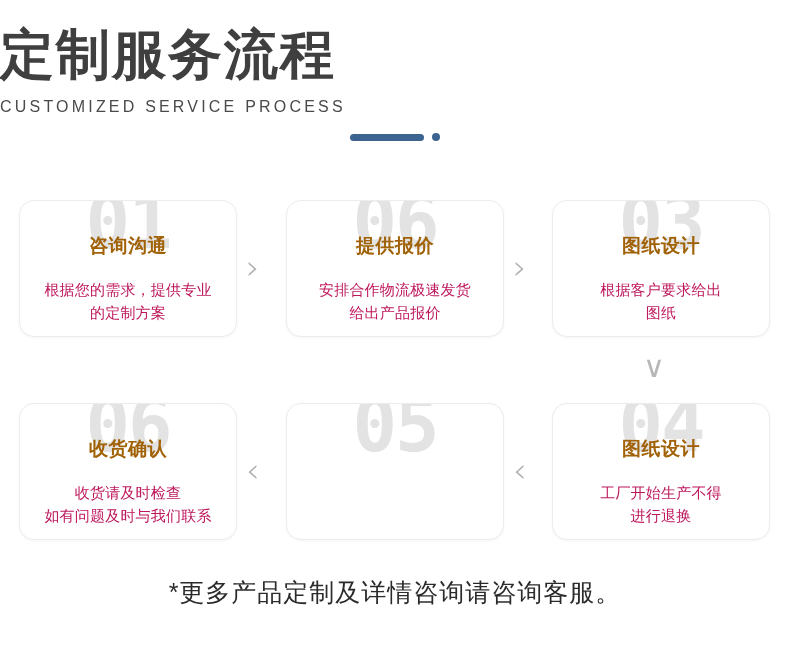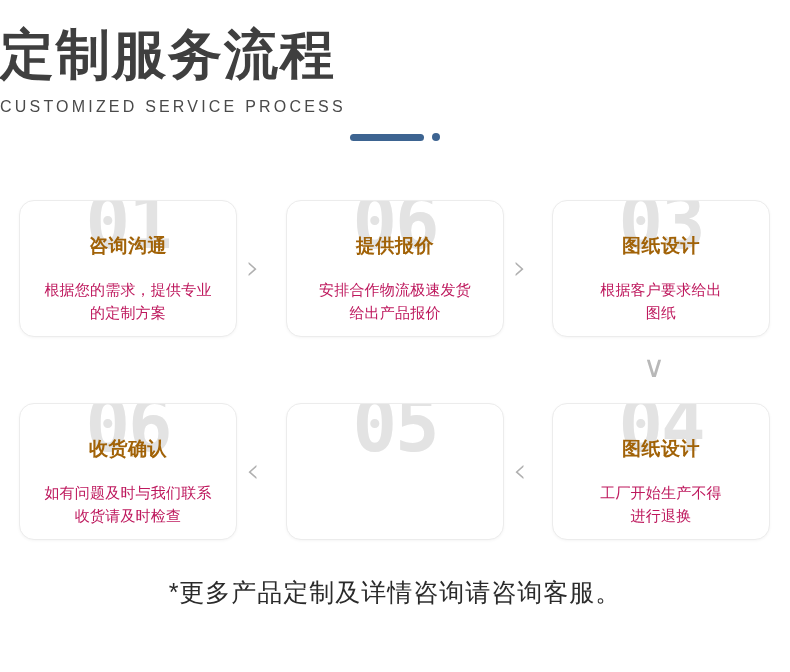--- a/index.html
+++ b/index.html
@@ -214,22 +214,22 @@
 
   </div>
 
   <div class="row">
 
     <div class="card c1">
       <div class="watermark">06</div>
       <div class="card-body">
         <div class="card-title">收货确认</div>
         <div class="card-desc">
+          <div>收货请及时检查</div>
           <div>如有问题及时与我们联系</div>
-          <div>收货请及时检查</div>
         </div>
       </div>
     </div>
 
     <div class="arrow arrow-h arrow-a1">‹</div>
 
     <div class="card c2">
       <div class="watermark">05</div>
     </div>
 

